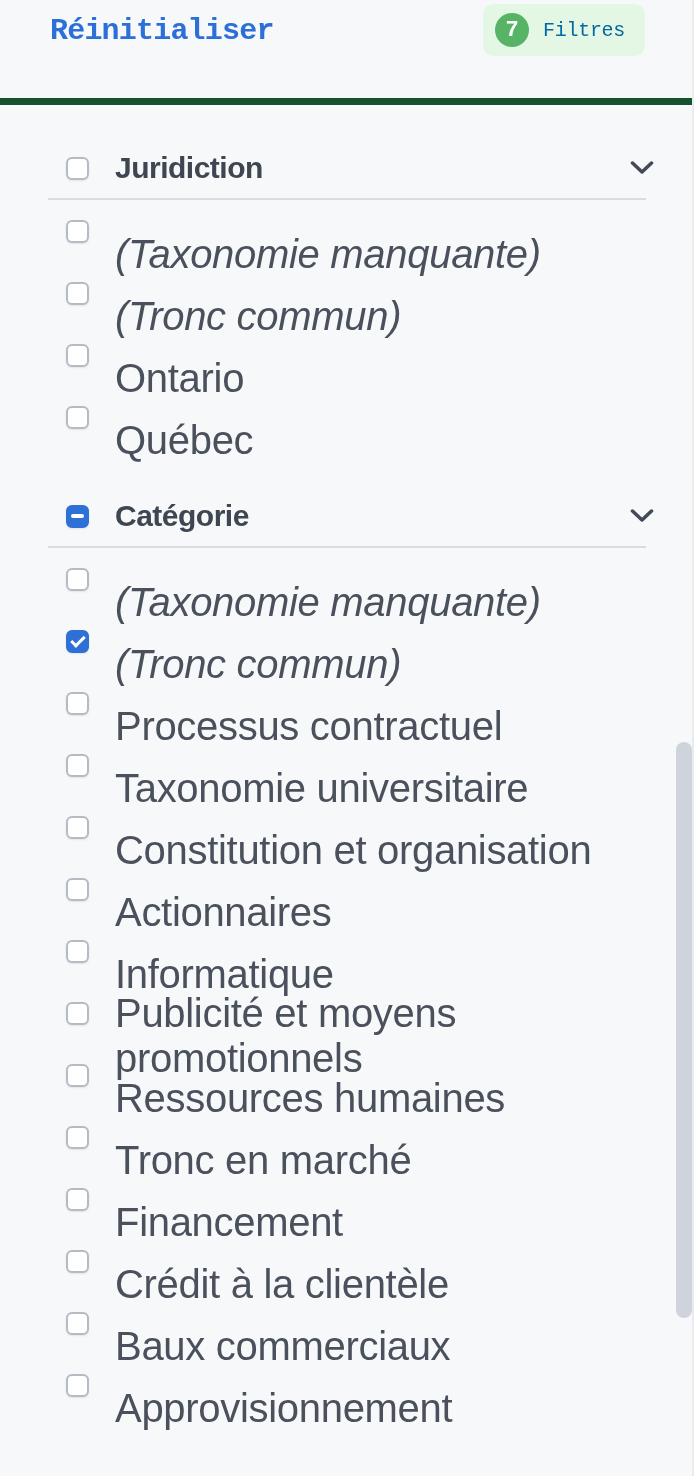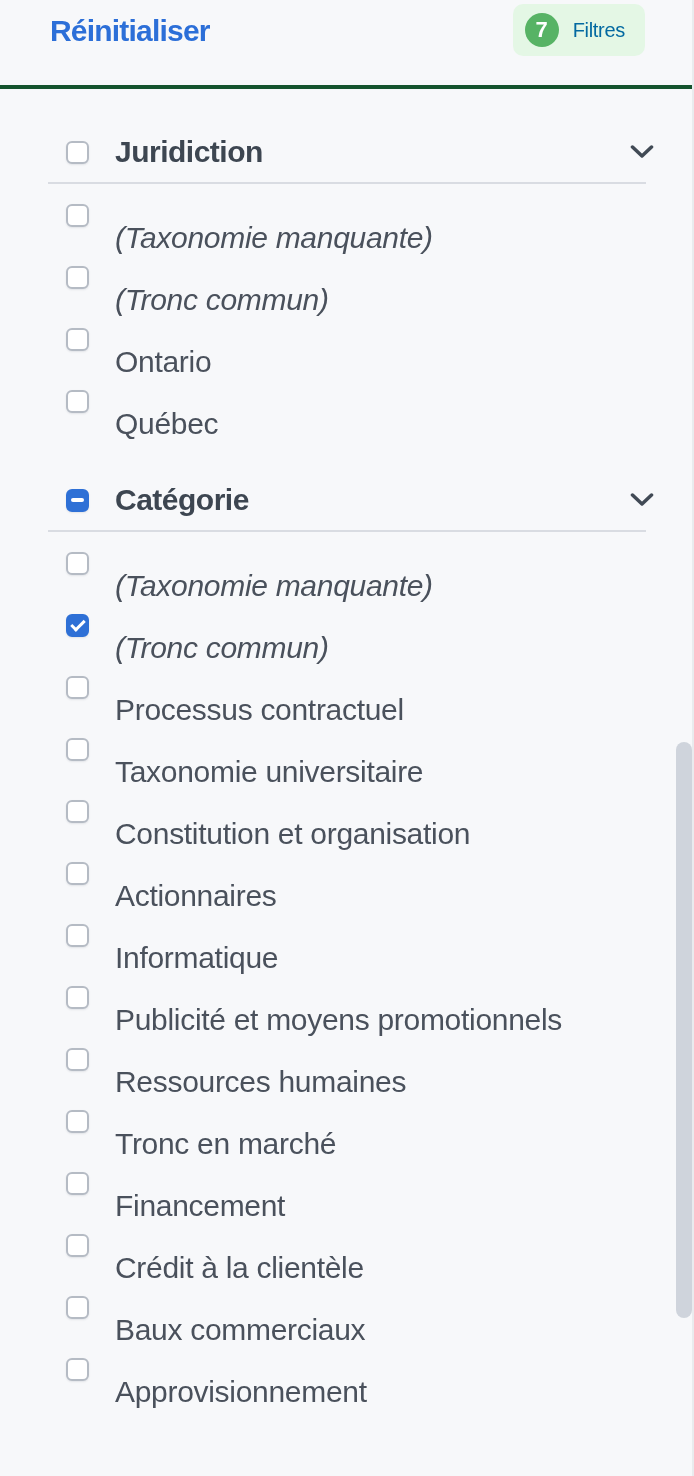--- a/index.html
+++ b/index.html
@@ -11,22 +11,23 @@
     color:#4a515c;
     letter-spacing:-0.3px;
   }
   
   .right-edge {
     position:absolute; top:0; right:0; width:2px; height:100%;
     background:#e9ebee;
   }
   
   .topbar {
-    position:relative; height:89px;
-    border-bottom:4px solid #14532d;
+    position:relative; height:105px;
+    border-bottom:7px solid #14532d;
+    font-family:Liberation Mono, monospace;
   }
   .reset-link {
     position:absolute; left:50px; top:14px;
     font-size:30px; font-weight:700; letter-spacing:-0.8px;
     color:#2c6fd8; cursor:pointer; text-decoration:none;
   }
   .filters-badge {
     position:absolute; right:49px; top:4px;
     height:52px; border-radius:10px; background:#e4f7e5;
     display:flex; align-items:center;
@@ -59,21 +60,21 @@
   .section-divider {
     height:0; border-top:2px solid #d9dce2;
     margin:0 48px;
   }
   .items { }
   .item-row {
     display:flex; align-items:center;
     height:62px; padding-left:66px;
     cursor:pointer;
   }
-  .item-label { font-size:30px; margin-left:26px; color:#4a515c;margin-top:46px; }
+  .item-label { font-size:40px; margin-left:26px; color:#4a515c;margin-top:46px; }
   .item-label.italic { font-style:italic; }
 
   
   .cb {
     width:23px; height:23px; flex:0 0 23px;
     border-radius:6px; background:#ffffff;
     border:2px solid #b5bbc4;
     box-shadow:0 1px 2px rgba(40,50,70,0.10);
     position:relative; cursor:pointer;
   }

